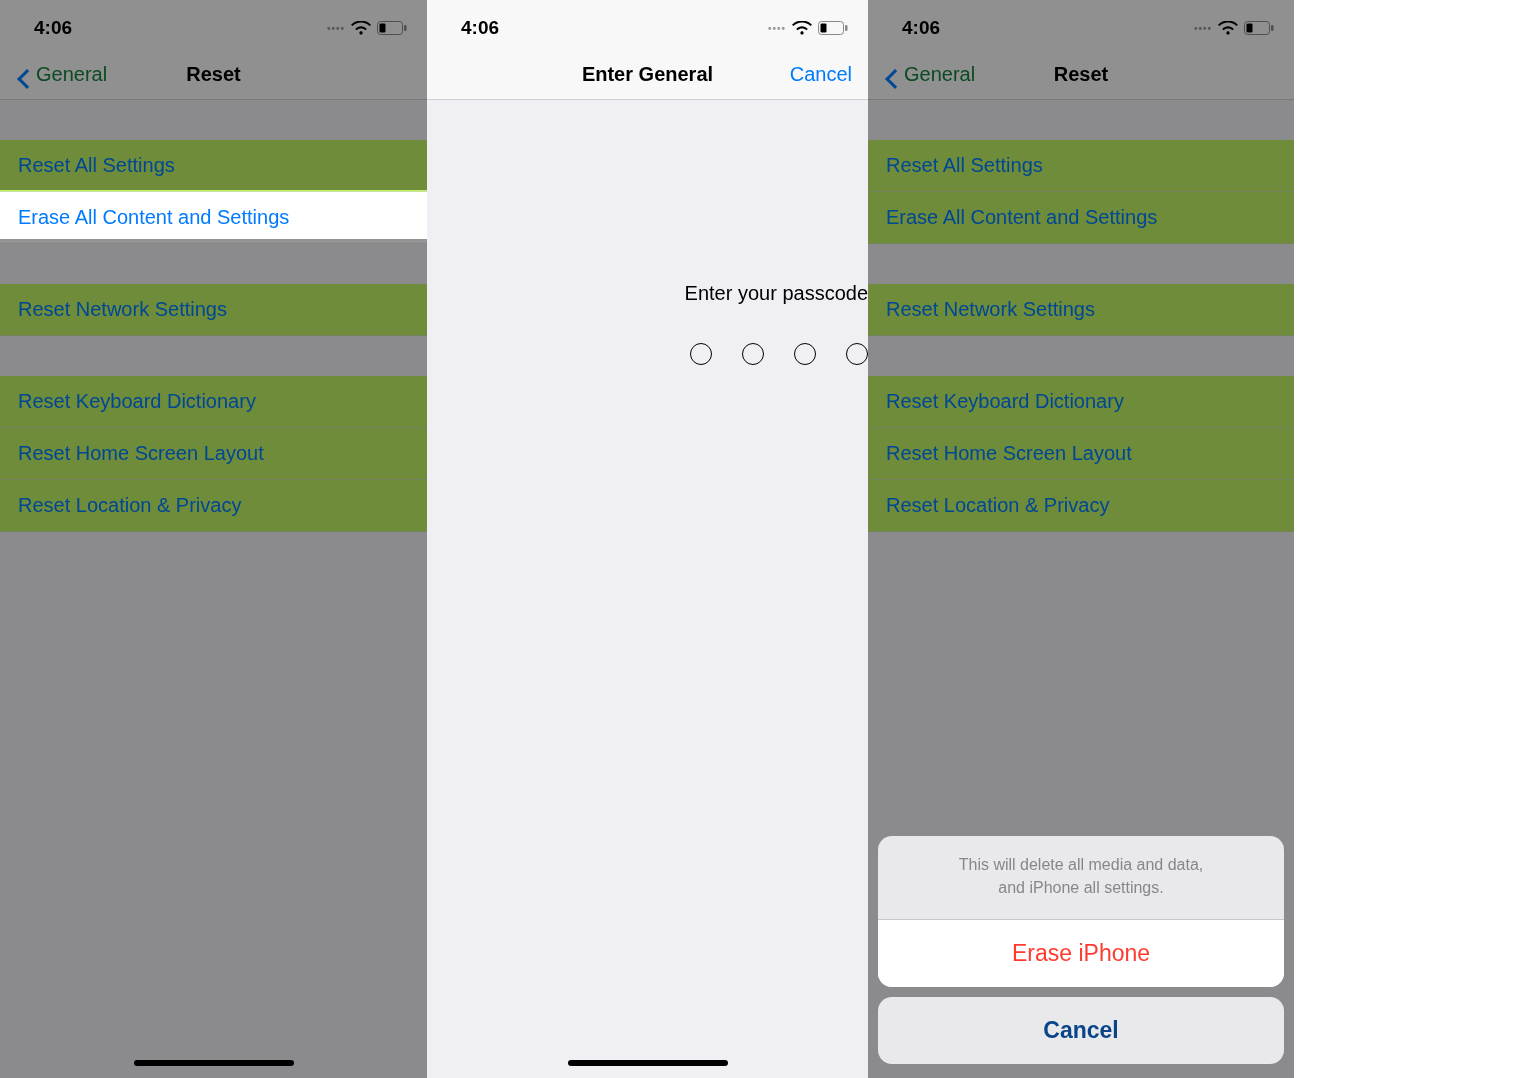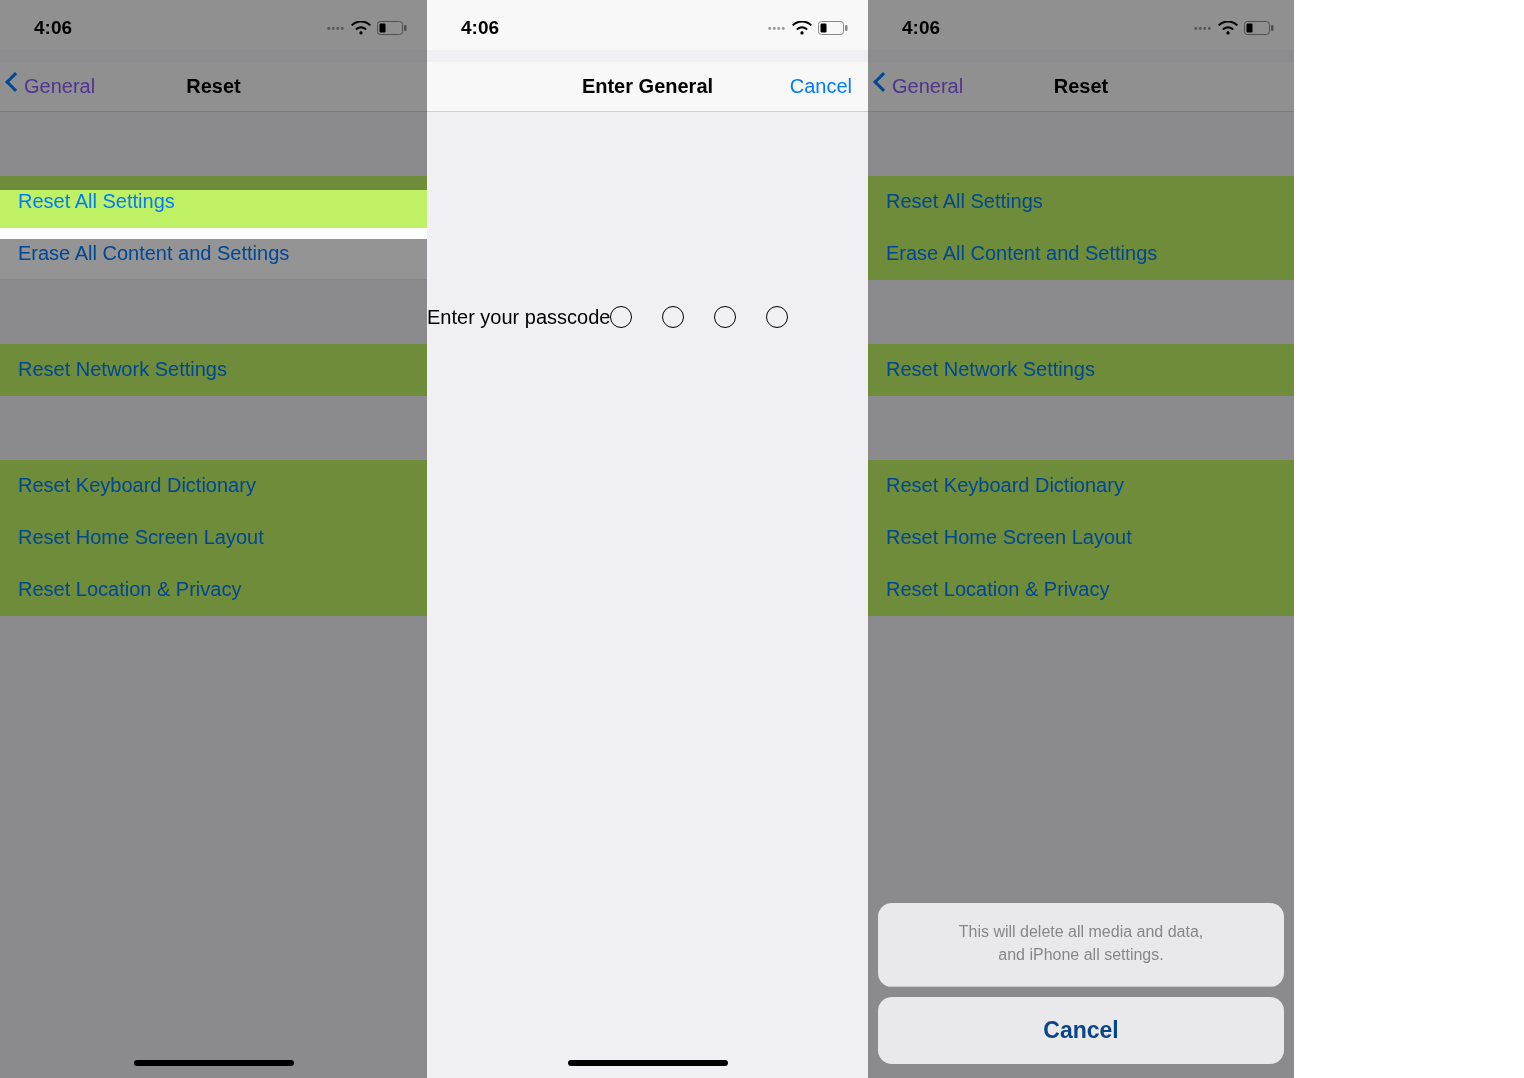--- a/index.html
+++ b/index.html
@@ -20,21 +20,20 @@
   .screen-2 { width: 441px; }
   .screen-3 { width: 426px; }
 
   
   .reset-bg {
     position: absolute;
     inset: 0;
     background: #efeff4;
     display: flex;
     flex-direction: column;
-    gap: 12px;
   }
   .status-bar {
     height: 50px;
     display: flex;
     align-items: center;
     justify-content: space-between;
     padding: 6px 20px 0 34px;
     font-size: 19px;
     font-weight: 600;
     color: #000;
@@ -62,24 +61,24 @@
     align-items: center;
     justify-content: center;
   }
   .nav-title {
     font-size: 20px;
     font-weight: 700;
     color: #000;
   }
   .nav-back {
     position: absolute;
-    left: 8px;
-    display: flex;
-    align-items: flex-start;
-    color: #8b5cf6;
+    left: 20px;
+    display: flex;
+    align-items: flex-end;
+    color: #15803d;
     font-size: 20px;
   }
   .nav-right {
     position: absolute;
     right: 16px;
     color: #007aff;
     font-size: 20px;
   }
   .chevron-left {
     display: inline-block;
@@ -131,22 +130,22 @@
     top: 190px;
     background: transparent;
     box-shadow: 0 0 0 9999px rgba(0,0,0,0.42);
   }
 
   
   .screen-2 .reset-bg { background:#efeff4; }
   .passcode-area {
     flex:1;
     display:flex;
-    flex-direction:row;
-    align-items:flex-start;
+    flex-direction:column;
+    align-items:flex-end;
     padding-top: 182px;
   }
   .passcode-label {
     font-size: 20px;
     color:#000;
     margin-bottom: 38px;
   }
   .passcode-dots {
     display:flex;
     gap: 30px;
@@ -328,16 +327,17 @@
     </div>
   </div>
   <div class="dimmed-overlay"></div>
 
   <div class="action-sheet">
     <div class="sheet-body">
       <div class="sheet-message">
         <span>This will delete all media and data,</span><br>
         <span>and iPhone all settings.</span>
       </div>
+      <div class="sheet-button">Erase iPhone</div>
     </div>
     <div class="sheet-cancel">Cancel</div>
   </div>
 </div>
 
 </body></html>

